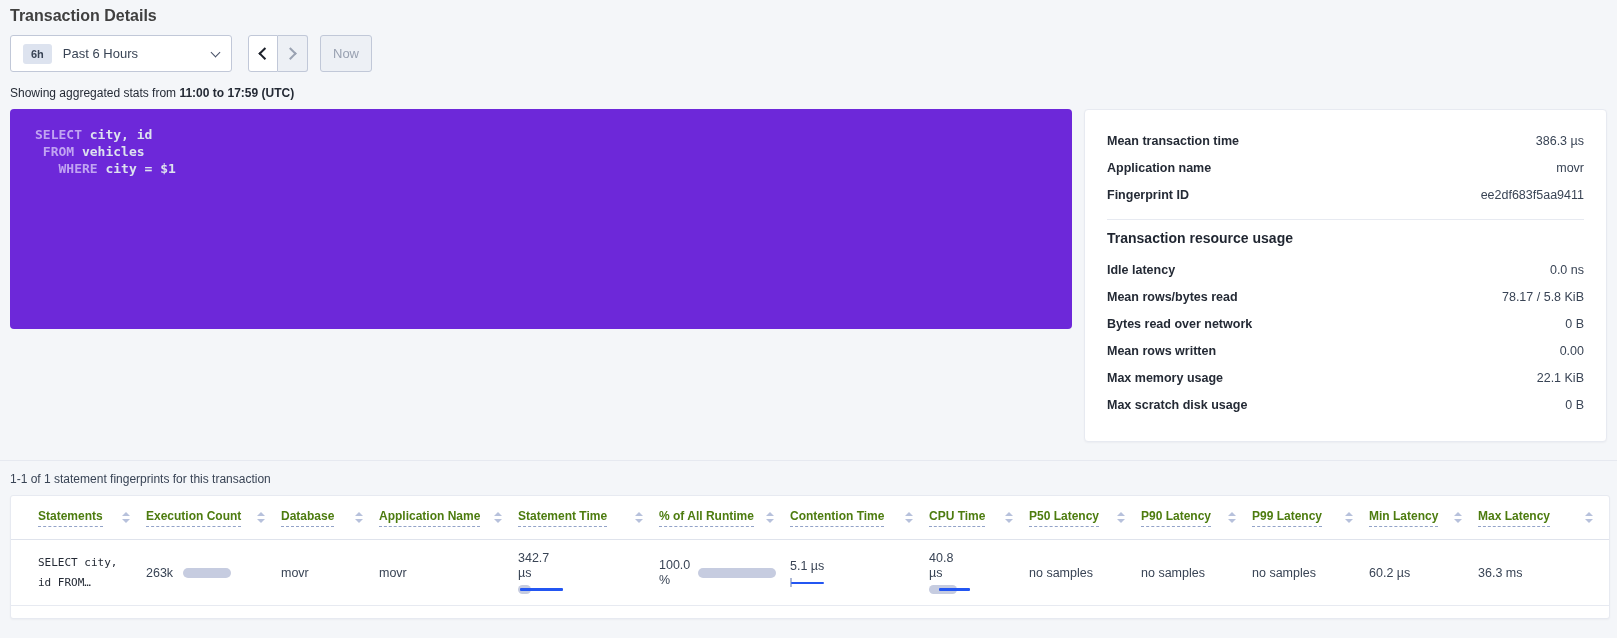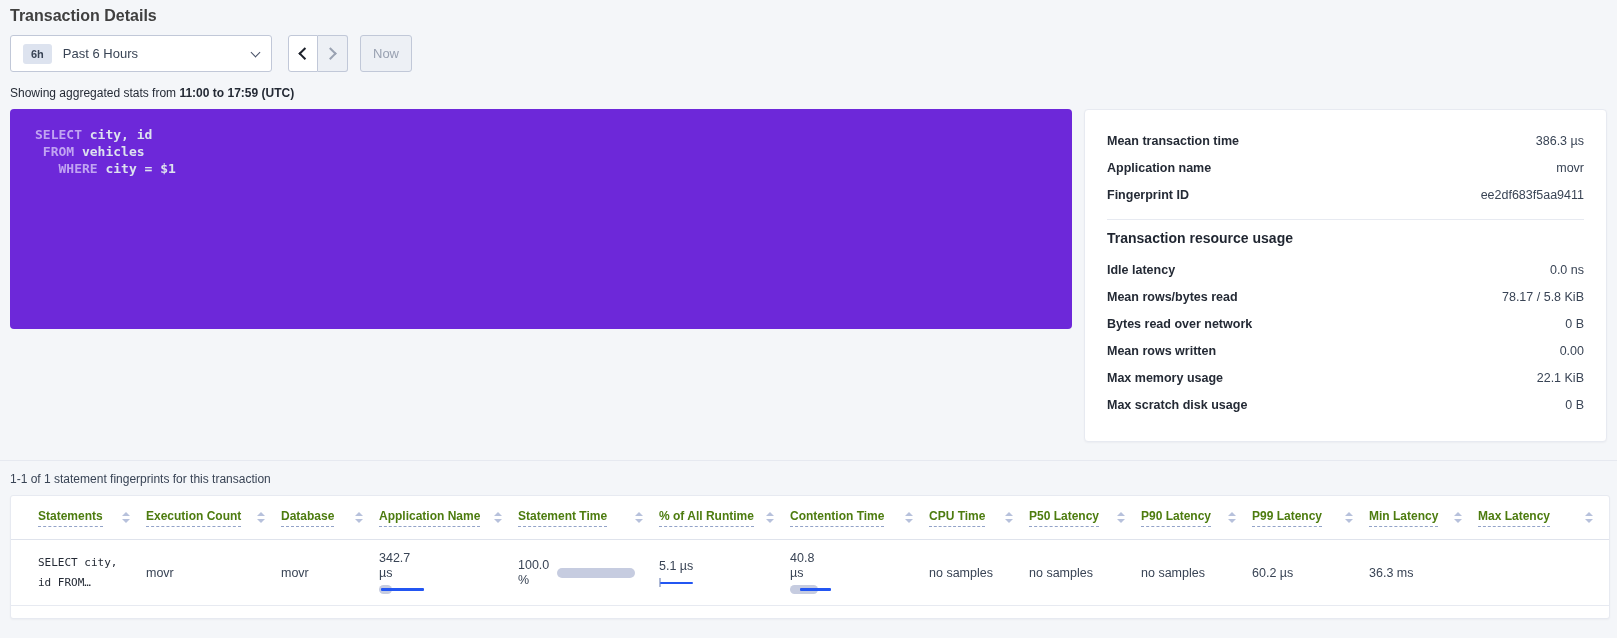--- a/index.html
+++ b/index.html
@@ -11,21 +11,21 @@
     overflow:hidden;
     position:relative;
   }
   .page { padding:0 10px; }
 
   
   .page-title { font-size:16px; font-weight:700; color:#404040; padding-top:7px; }
 
   .controls-row { display:flex; align-items:center; margin-top:10px; gap:16px; }
   .time-dropdown {
-    width:262px; height:37px; background:#fff; border:1px solid #c1c8d8; border-radius:3px;
+    width:222px; height:37px; background:#fff; border:1px solid #c1c8d8; border-radius:3px;
     display:flex; align-items:center; padding:0 12px; cursor:pointer;
   }
   .time-badge {
     background:#dde3ef; color:#394455; font-size:11px; font-weight:700;
     padding:4px 8px; border-radius:3px;
   }
   .time-label { margin-left:11px; font-size:13px; color:#394455; }
   .chev { display:inline-block; border:solid #475066; border-width:0 1.7px 1.7px 0; padding:3px; }
   .chev-down { transform:rotate(45deg); margin-left:auto; margin-bottom:3px; }
 
@@ -292,20 +292,24 @@
           </span>
         </div>
     </div>
 
     <div class="grid-cols trow">
       <div class="cell">
         <div class="stmt-link">
           <div>SELECT city,</div>
           <div>id FROM…</div>
         </div>
+      </div>
+      <div class="cell">
+        <span>263k</span>
+        <span class="bar-gray exec-bar"></span>
       </div>
       <div class="cell">movr</div>
       <div class="cell">movr</div>
       <div class="cell stacked">
         <div class="val">342.7</div>
         <div class="val">µs</div>
         <div class="combo-bar">
             <span class="blob blob-sm"></span>
             <span class="bline line-stmt"></span>
           </div>

